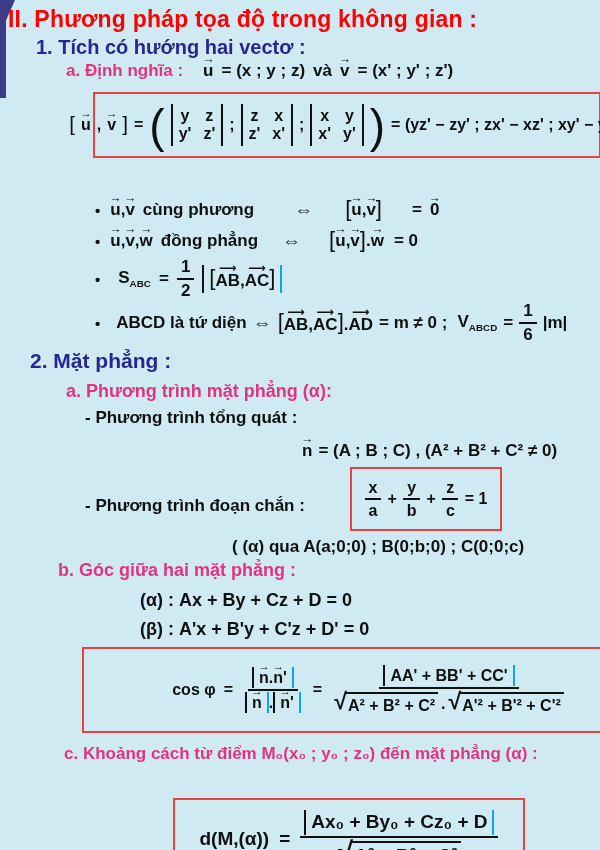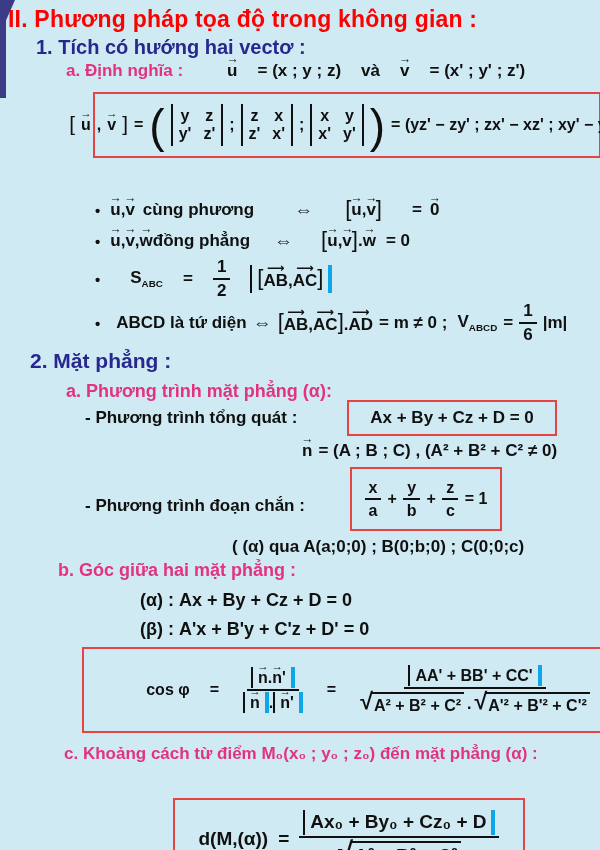--- a/index.html
+++ b/index.html
@@ -34,32 +34,32 @@
   .det{
     display:inline-grid; grid-template-columns:auto auto;
     column-gap:12px; row-gap:0;
     border-left:2px solid #101010; border-right:2px solid #101010;
     padding:3px 6px; text-align:center; line-height:1.15;
   }
   .bigp{font-size:46px; font-weight:400; line-height:0; display:inline-block; transform:translateY(1px);}
   .brk{font-size:1.3em; font-weight:400; transform:translateY(-1px); display:inline-block;}
   .abs{
     display:inline-block;
-    border-left:2px solid #101010; border-right:4px solid #0ea5e9;
+    border-left:2px solid #101010; border-right:2px solid #0ea5e9;
     padding:1px 5px;
     text-align:right;
   }
   .frac{display:inline-flex; flex-direction:column; align-items:center; vertical-align:middle; line-height:1.2;}
   .frac .num{border-bottom:2px solid #101010; padding:0 4px 1px 4px;}
   .frac .den{padding:1px 4px 0 4px;}
   .sqrt{display:inline-flex; align-items:flex-start;}
   .sqrt .sign{font-size:1.45em; line-height:0.95; font-weight:700; margin-right:-2px;}
   .sqrt .body{border-top:2px solid #101010; padding:2px 3px 0 3px; margin-top:2px;}
   sub{font-size:0.58em; font-weight:bold;}
-  .g6{gap:6px;} .g8{gap:20px;} .g10{gap:10px;}
+  .g6{gap:6px;} .g8{gap:8px;} .g10{gap:10px;}
   .bullet-dot{font-size:15px; margin-right:10px;}
   .iff{font-size:19px;}
   .edge{position:absolute; left:0; top:0; width:6px; height:98px; background:#3c3c86;}
   .edge2{position:absolute; left:0; top:0; width:0; height:0;
          border-left:15px solid #3c3c86; border-bottom:34px solid transparent;}
 </style>
 </head>
 <body>
 
 <div class="page">
@@ -130,21 +130,21 @@
     <span class="vec" style="margin-left:8px;">0</span>
   </div>
 
   <div class="row mathline" style="left:95px; top:228px;">
     <span class="bullet-dot">•</span>
     <span class="vec">u</span>
       <span>,</span>
       <span class="vec">v</span>
       <span>,</span>
       <span class="vec">w</span>
-    <span style="">đồng phẳng</span>
+    <span style="margin-left:8px;">đồng phẳng</span>
     <span class="iff" style="margin-left:24px;">⇔</span>
     <span class="brk" style="margin-left:28px;">[</span>
       <span class="vec">u</span>
       <span>,</span>
       <span class="vec">v</span>
       <span class="brk">]</span>
       <span>.</span>
       <span class="vec">w</span>
     <span style="margin-left:10px;">= 0</span>
   </div>
@@ -173,21 +173,20 @@
       <span class="den">6</span>
     </span>
     <span>|m|</span>
   </div>
 
   <div class="row h2 navy" style="left:30px; top:349px;">2. Mặt phẳng :</div>
 
   <div class="row sub-label pink" style="left:66px; top:381px;">a. Phương trình mặt phẳng (α):</div>
 
   <div class="row mathline" style="left:85px; top:408px;">- Phương trình tổng quát :</div>
-  <div class="fbox" style="left:347px; top:400px; width:206px; height:32px; font-size:17px;">Ax + By + Cz + D = 0</div>
 
   <div class="row mathline g6" style="left:302px; top:441px;">
     <span class="vec">n</span>
     <span>= (A ; B ; C)   ,   (A² + B² + C² ≠ 0)</span>
   </div>
 
   <div class="row mathline" style="left:85px; top:496px;">- Phương trình đoạn chắn :</div>
   <div class="fbox g6" style="left:350px; top:467px; width:148px; height:60px; font-size:16px;">
     <span class="frac">
       <span class="num">x</span>

